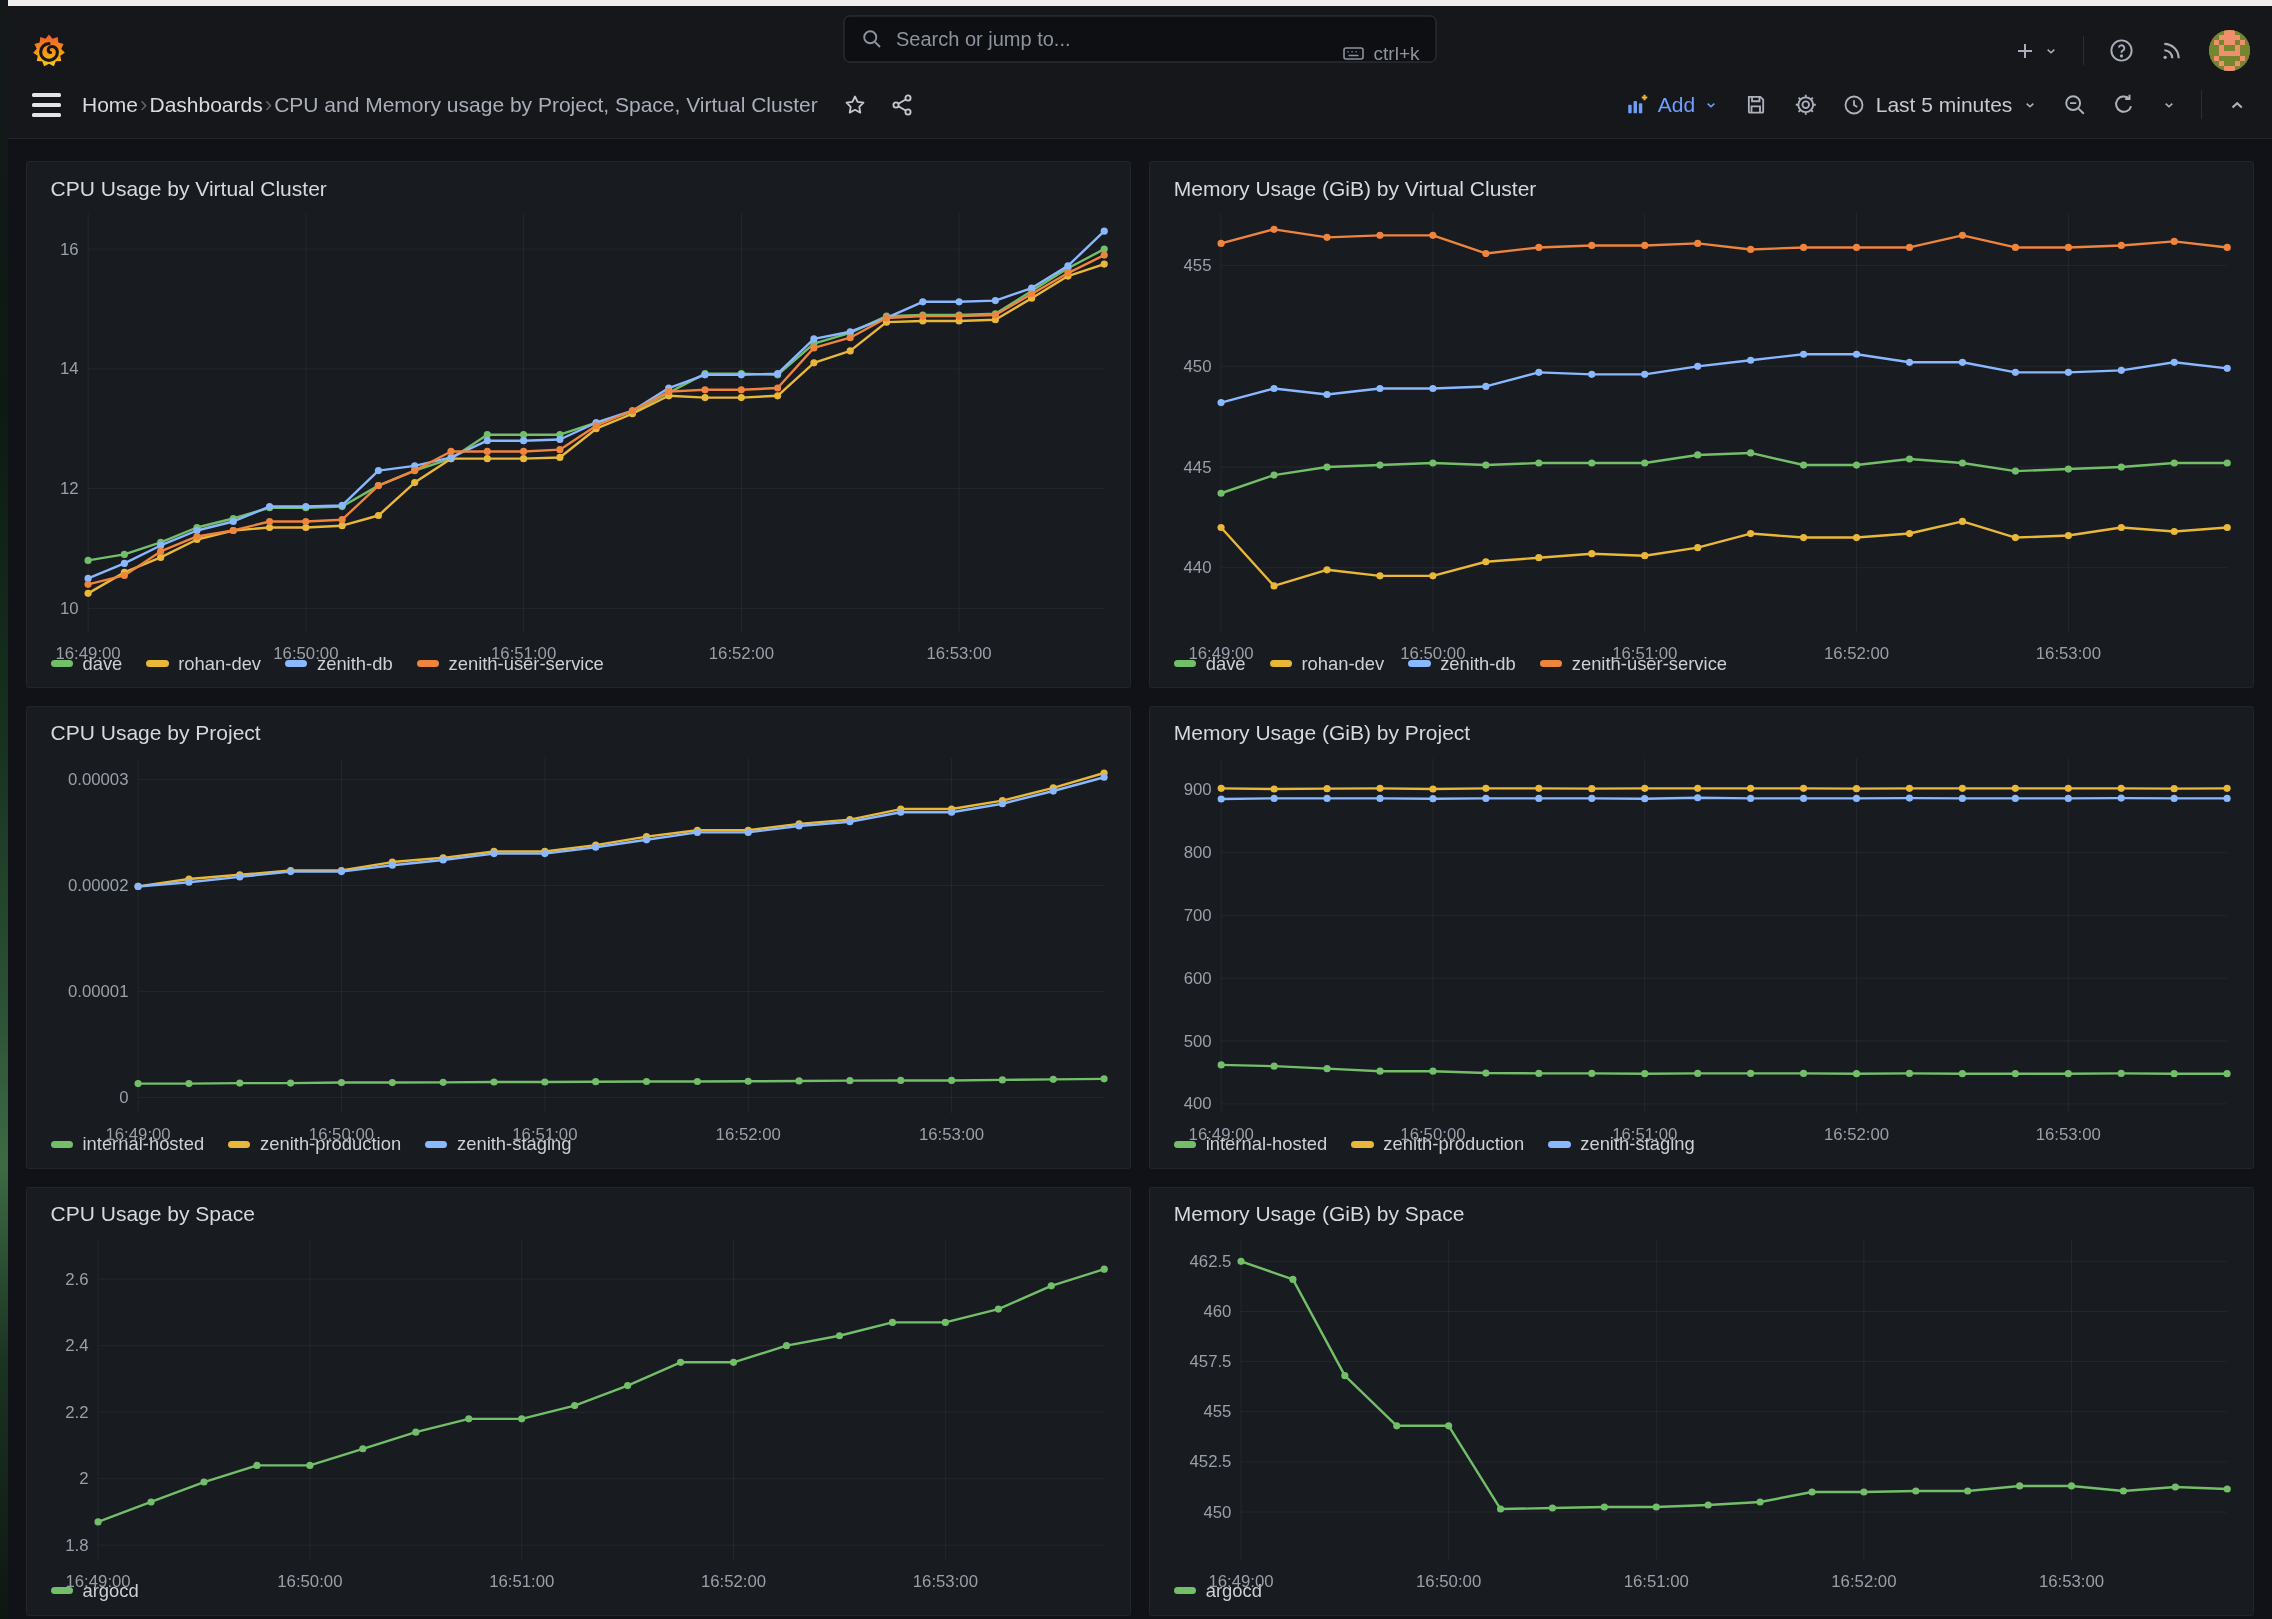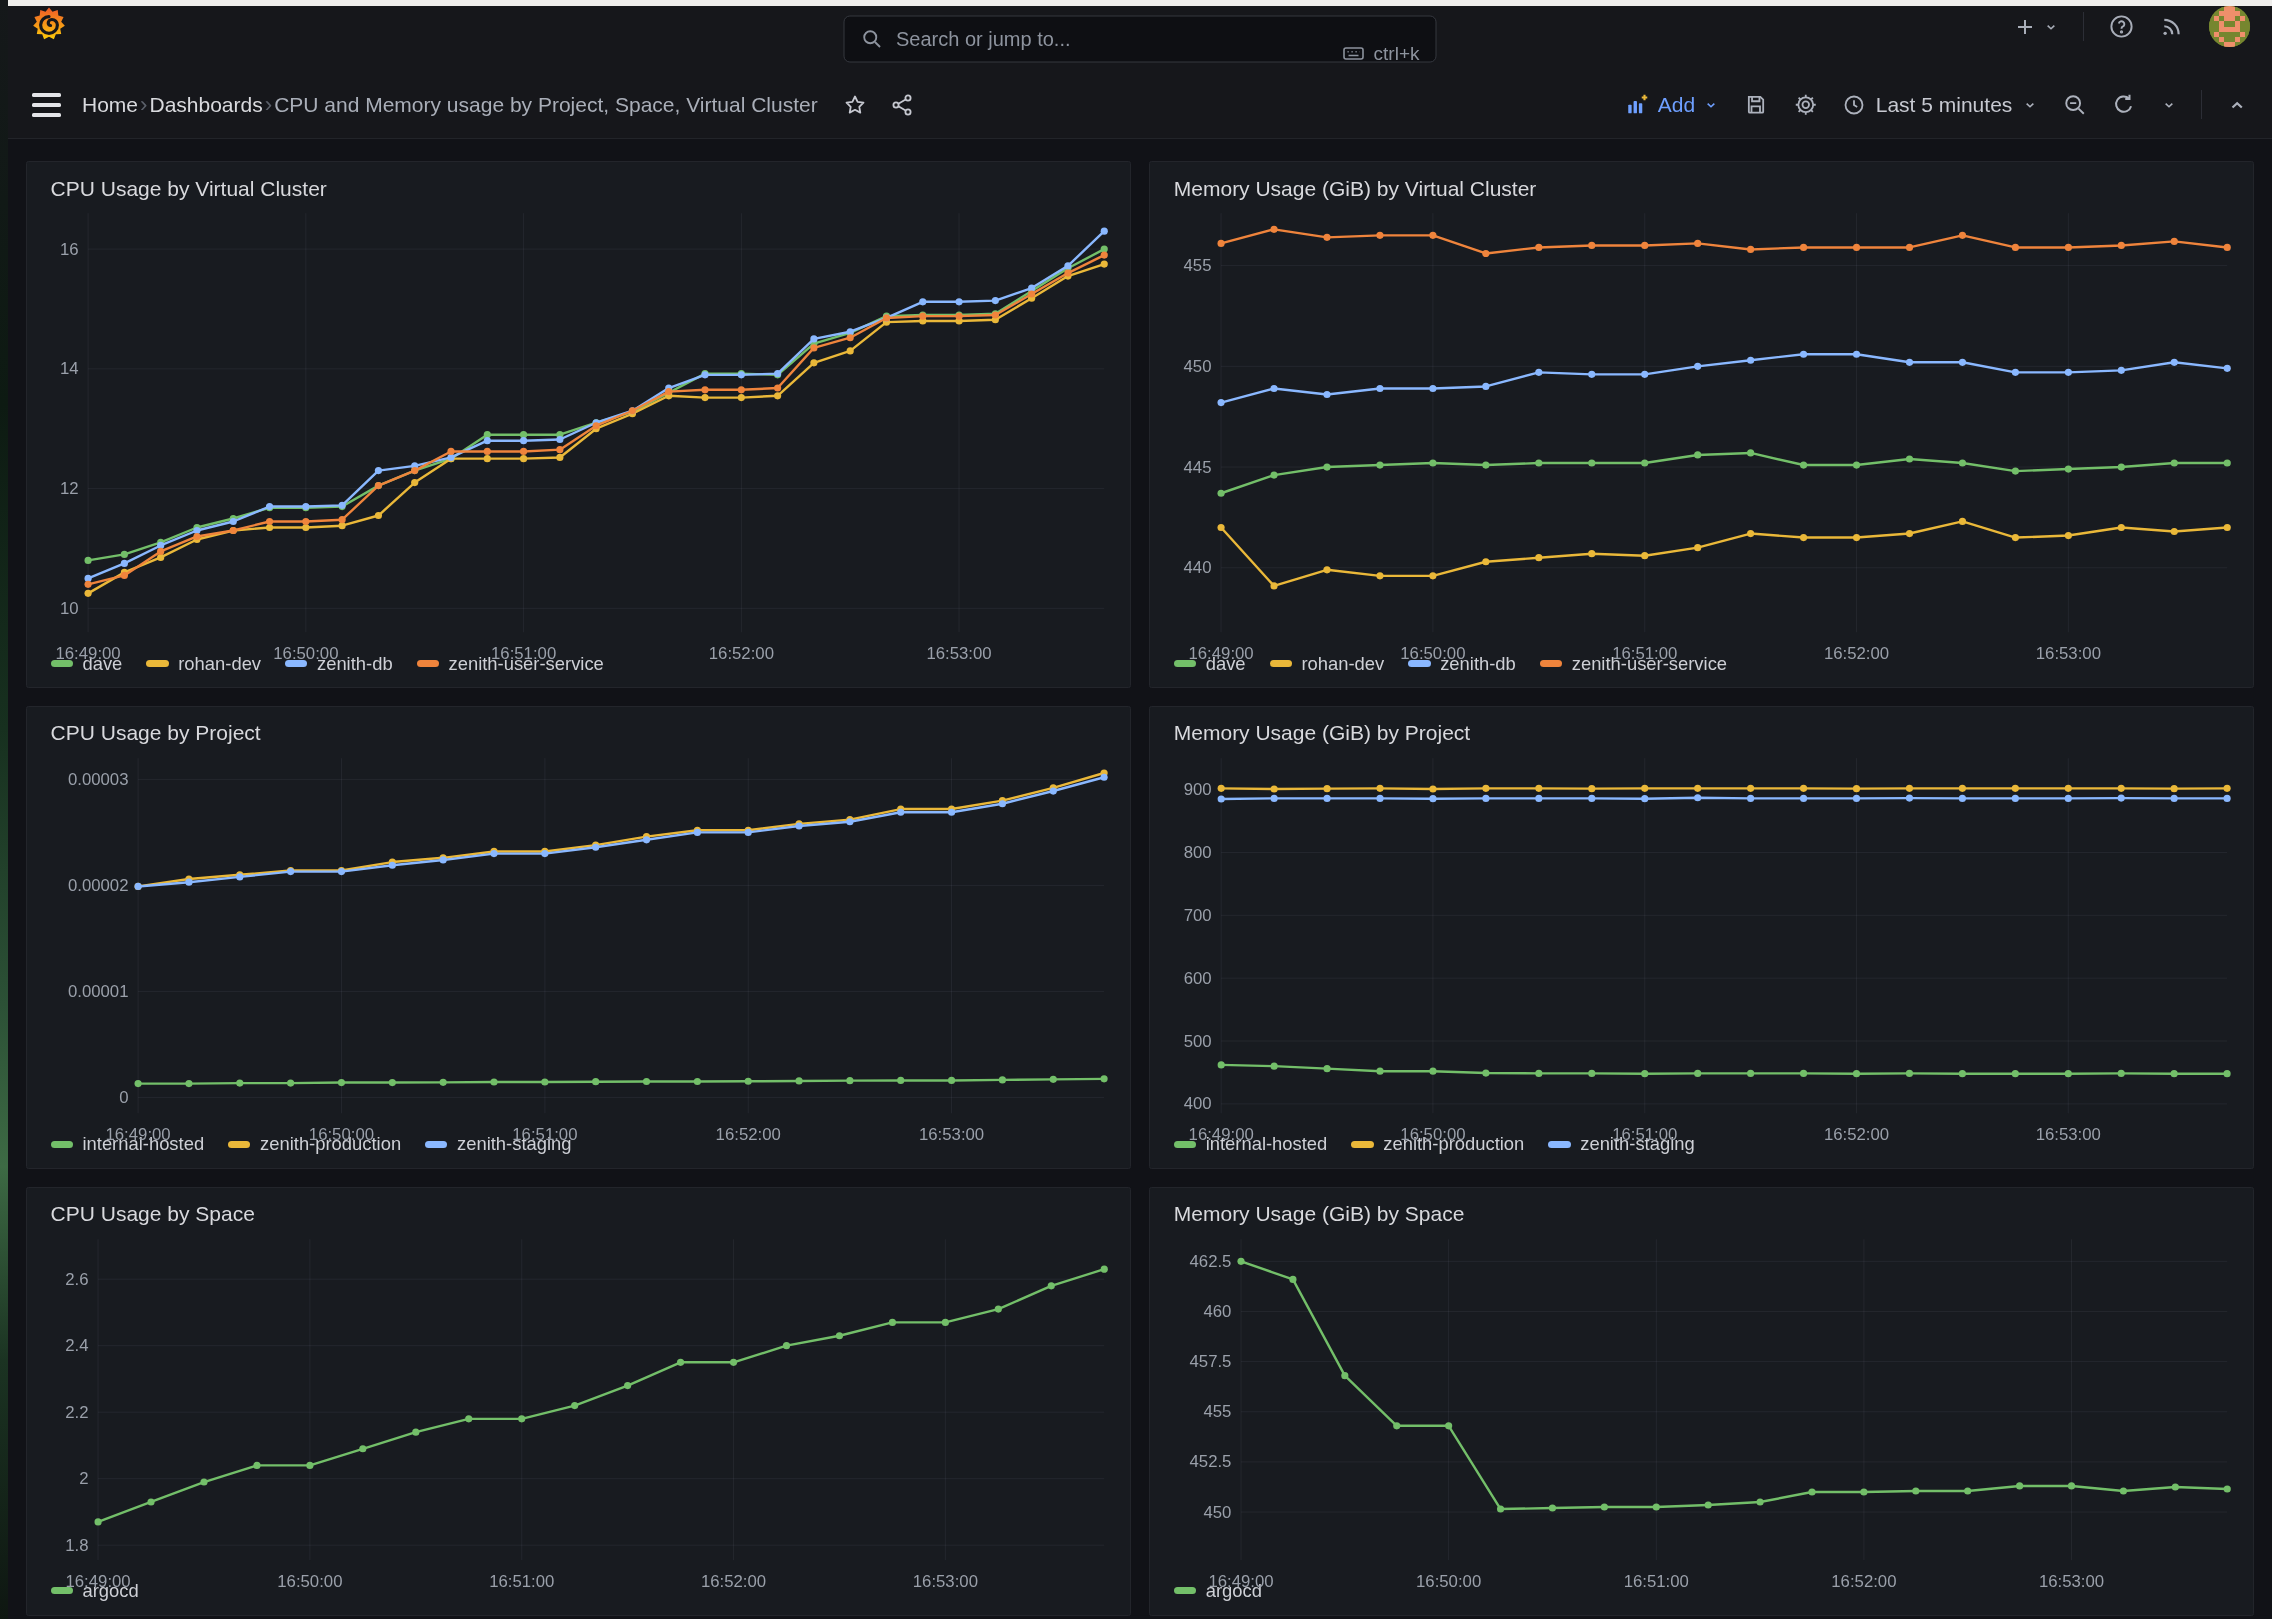--- a/index.html
+++ b/index.html
@@ -4,21 +4,21 @@
 <style>
   html,body{margin:0;padding:0;width:2273px;height:1620px;overflow:hidden;background:#0d0e12;
             font-family:"Liberation Sans",sans-serif;-webkit-font-smoothing:antialiased;}
   
   .desktop-strip{position:absolute;left:0;top:0;width:8px;height:1620px;
     background:linear-gradient(180deg,#15181a 0%,#0d1a12 25%,#17301f 45%,#2c5136 62%,#3d6a44 72%,#1b3322 84%,#0e1611 100%);}
   .browser-strip{position:absolute;left:8px;top:0;right:0;height:6.4px;background:#efeeec;}
   .app{position:absolute;left:8px;top:6.4px;right:0;bottom:0;background:#111217;}
 
   
-  .topbar{height:65px;background:#16171b;display:flex;align-items:flex-start;padding:0 22.3px;position:relative;}
+  .topbar{height:65px;background:#16171b;display:flex;align-items:flex-end;padding:0 22.3px;position:relative;}
   .logo{width:38px;height:38px;display:flex;align-items:center;justify-content:center;}
   .search{position:absolute;left:50%;top:50%;transform:translate(-50%,-50%);width:559px;height:45px;
     background:#0e0f13;border:0.8px solid #35383f;border-radius:6.4px;display:flex;align-items:center;
     padding:0 16px;color:#8d939e;}
   .search input{flex:1;background:transparent;border:none;outline:none;color:#c7c9d1;font-size:20px;
     font-family:"Liberation Sans",sans-serif;margin-left:11.2px;}
   .search input::placeholder{color:#8d939e;}
   .shortcut{display:flex;align-items:center;gap:8px;font-size:19px;color:#8d939e;margin-top:30px;}
   .top-right{margin-left:auto;display:flex;align-items:center;gap:24px;color:#a8adb8;}
   .vdivider{width:0.8px;height:29px;background:#2c2e36;}

